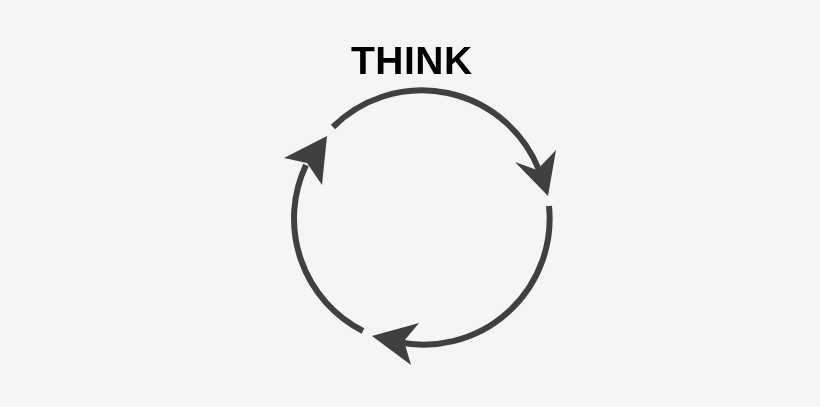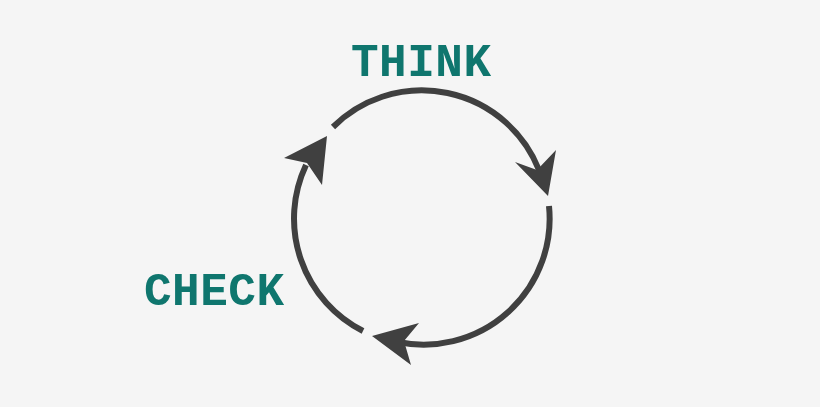--- a/index.html
+++ b/index.html
@@ -16,25 +16,25 @@
     }
     .diagram {
       position: absolute;
       left: 0;
       top: 0;
       width: 820px;
       height: 407px;
     }
     .label {
       position: absolute;
-      font-family: Liberation Mono, monospace;
+      font-family: Liberation Sans, sans-serif;
       font-weight: bold;
-      font-size: 46px;
+      font-size: 39px;
       line-height: 1;
-      color: #0f766e;
+      color: #000000;
       letter-spacing: 0.5px;
       white-space: nowrap;
     }
     .label-think {
       left: 351px;
       top: 41px;
     }
     .label-make {
       left: 552px;
       top: 270px;
@@ -60,14 +60,13 @@
       <polygon points="372,336 419,323 404,341 411,365" fill="#404040"></polygon>
     </g>
 
     <g>
       <path d="M 363 331 A 126 126 0 0 1 306 165" fill="none" stroke="#404040" stroke-width="6" stroke-linecap="butt"></path>
       <polygon points="327,136 322,185 307,163 284,158" fill="#404040"></polygon>
     </g>
   </svg>
 
   <div class="label label-think">THINK</div>
-  <div class="label label-check">CHECK</div>
 </div>
 
 </body></html>

